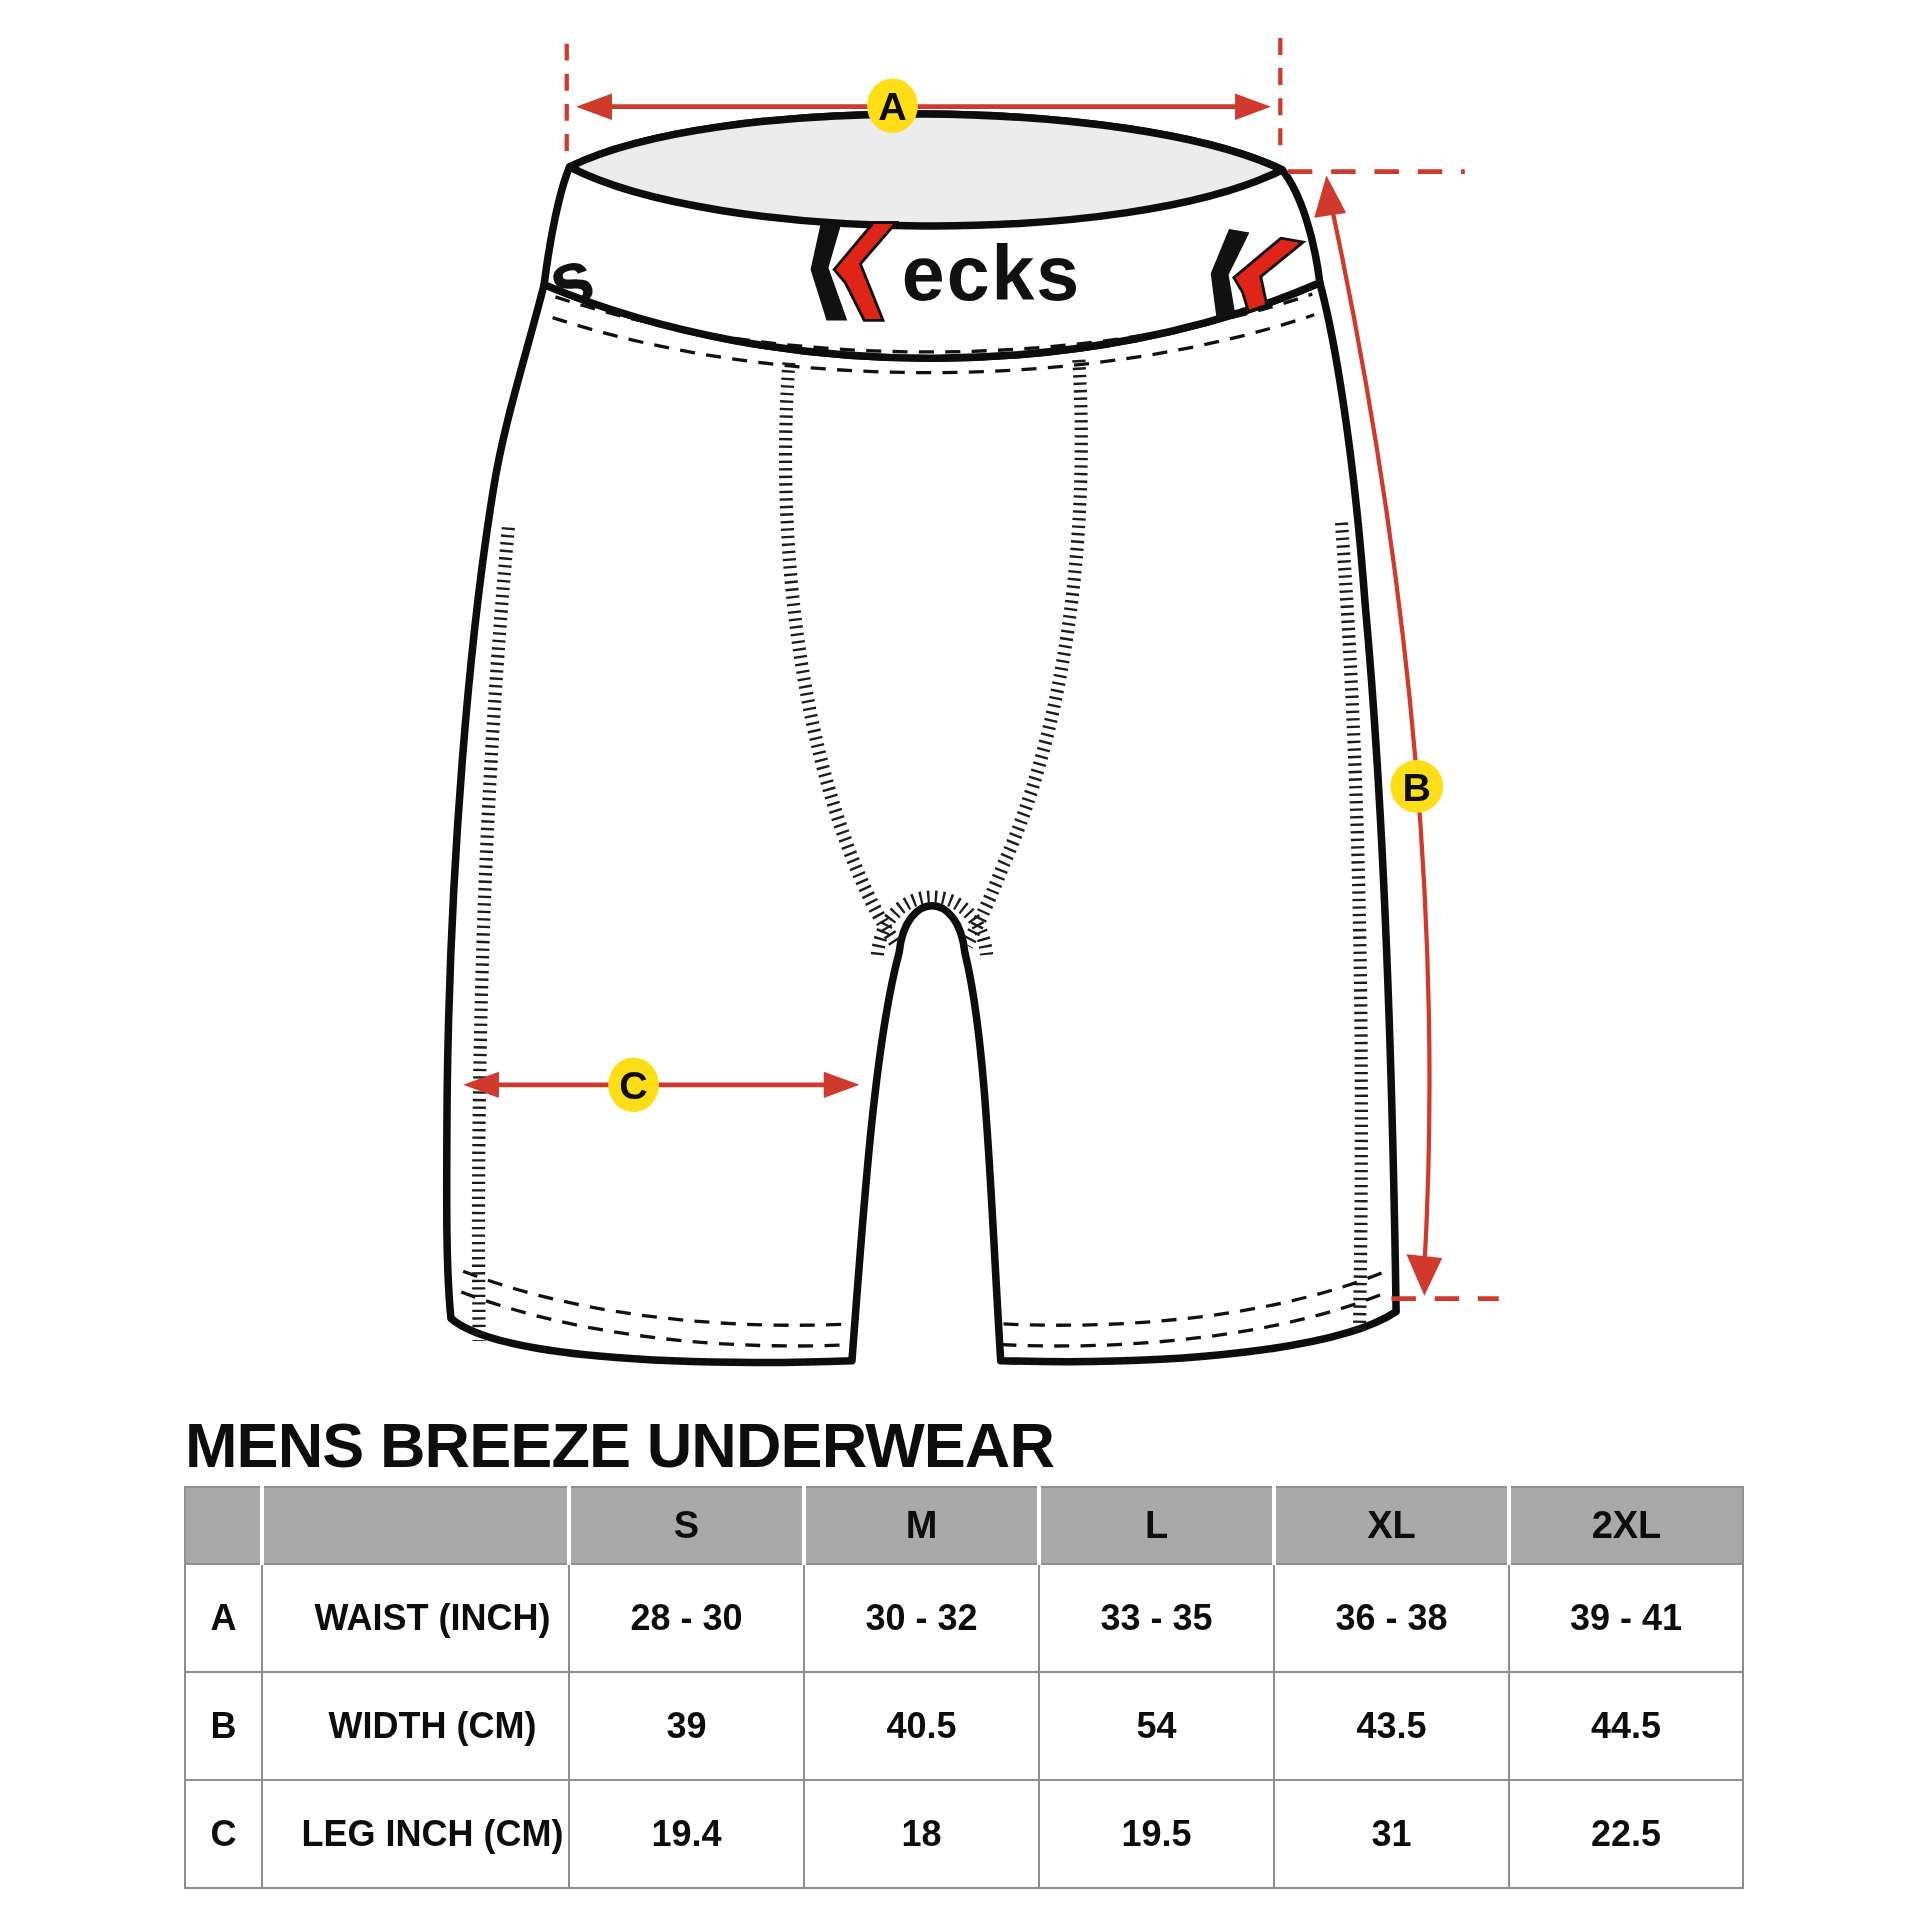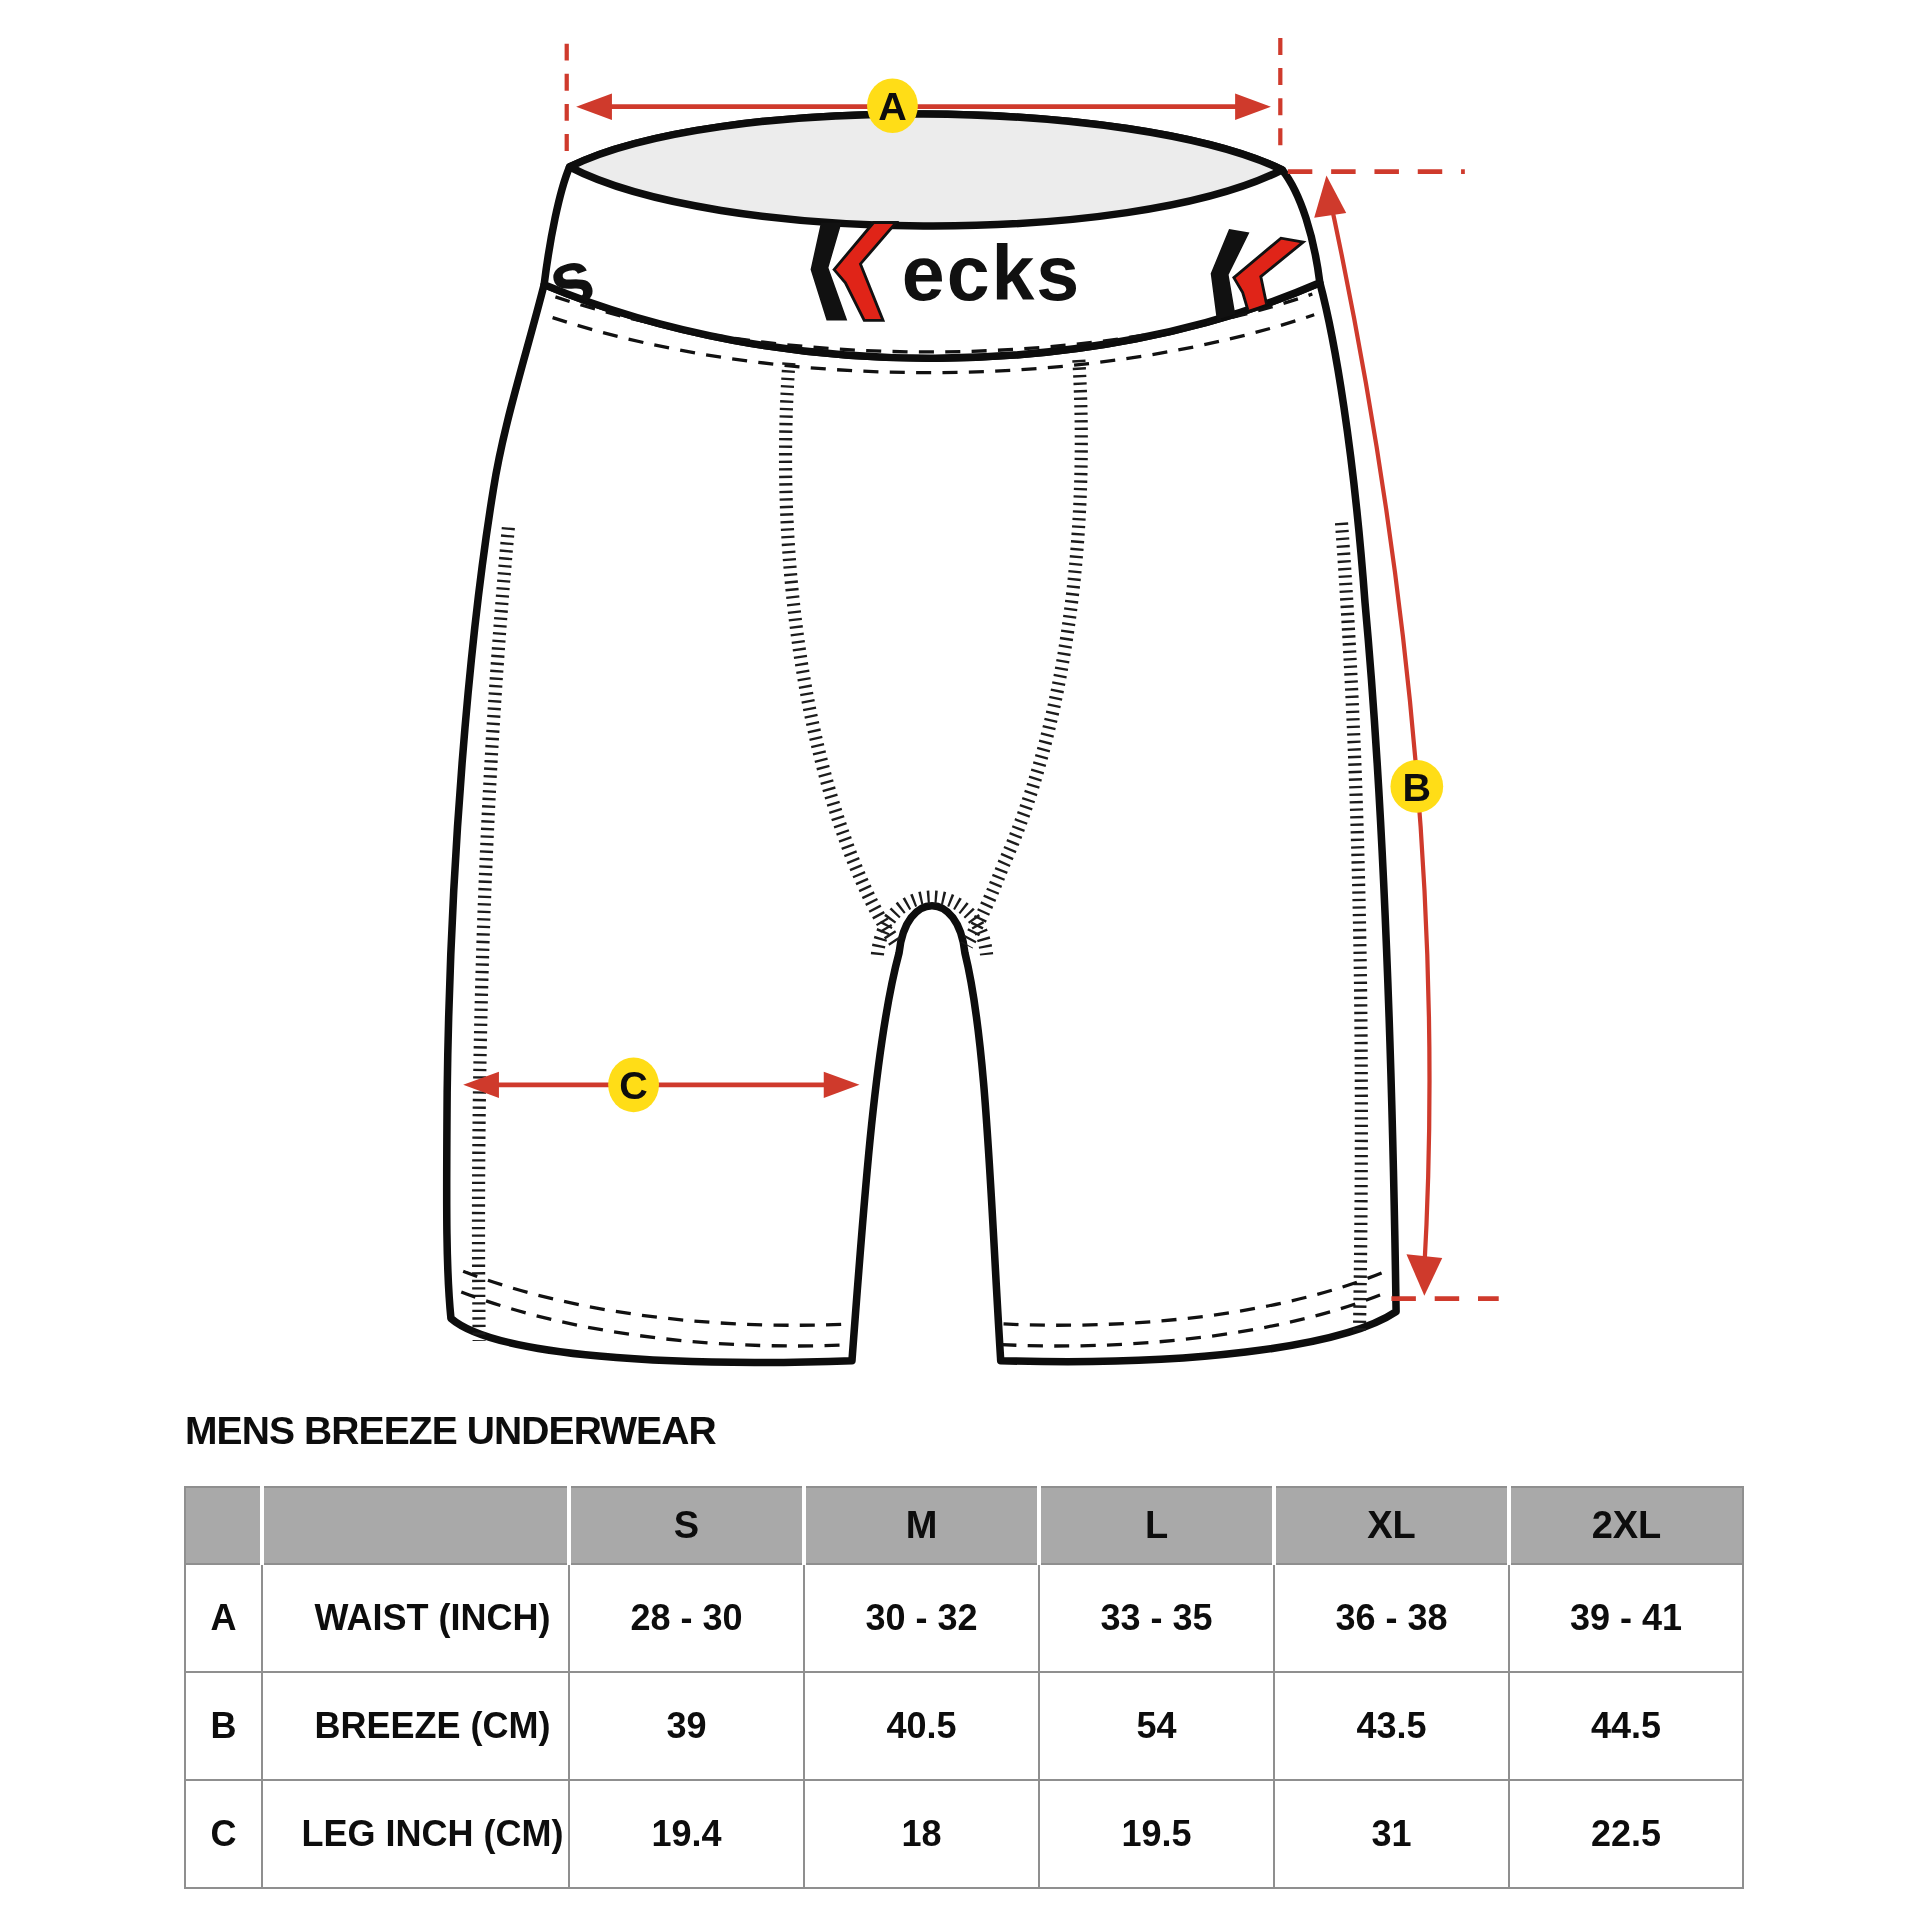--- a/index.html
+++ b/index.html
@@ -1,19 +1,19 @@
 <!DOCTYPE html>
 <html style="font-size:15px"><head>
 <meta charset="utf-8">
 <style>
   html,body{margin:0;padding:0;background:#fff;}
   body{width:1928px;height:1928px;position:relative;overflow:hidden;
        font-family:"Liberation Sans",sans-serif;}
   .diagram-svg{position:absolute;left:0;top:0;}
-  .page-title{position:absolute;left:185px;top:1409px;font-size:39px;font-weight:bold;
+  .page-title{position:absolute;left:185px;top:1409px;font-size:63px;font-weight:bold;
               letter-spacing:-0.9px;color:#0d0d0d;white-space:nowrap;}
   table.size-table{position:absolute;left:184px;top:1486px;width:1559px;
                    border-collapse:collapse;table-layout:fixed;background:#fff;}
   table.size-table th{background:#a9a9a9;height:73px;font-size:38px;font-weight:bold;color:#0d0d0d;
                       border-left:4.7px solid #fff;border-right:4.7px solid #fff;
                       border-top:2.8px solid #8f8f8f;border-bottom:2.8px solid #8f8f8f;
                       text-align:center;vertical-align:middle;}
   table.size-table th:first-child{border-left:2.8px solid #8f8f8f;}
   table.size-table th:last-child{border-right:2.8px solid #8f8f8f;}
   table.size-table td{height:104px;border:2.8px solid #8f8f8f;font-size:36px;font-weight:bold;
@@ -159,21 +159,21 @@
     <td class="row-key">A</td>
     <td class="row-label">WAIST (INCH)</td>
     <td>28 - 30</td>
     <td>30 - 32</td>
     <td>33 - 35</td>
     <td>36 - 38</td>
     <td>39 - 41</td>
   </tr>
   <tr>
     <td class="row-key">B</td>
-    <td class="row-label">BREEZE (CM)</td>
+    <td class="row-label">WIDTH (CM)</td>
     <td>39</td>
     <td>40.5</td>
     <td>54</td>
     <td>43.5</td>
     <td>44.5</td>
   </tr>
   <tr>
     <td class="row-key">C</td>
     <td class="row-label">LEG INCH (CM)</td>
     <td>19.4</td>

